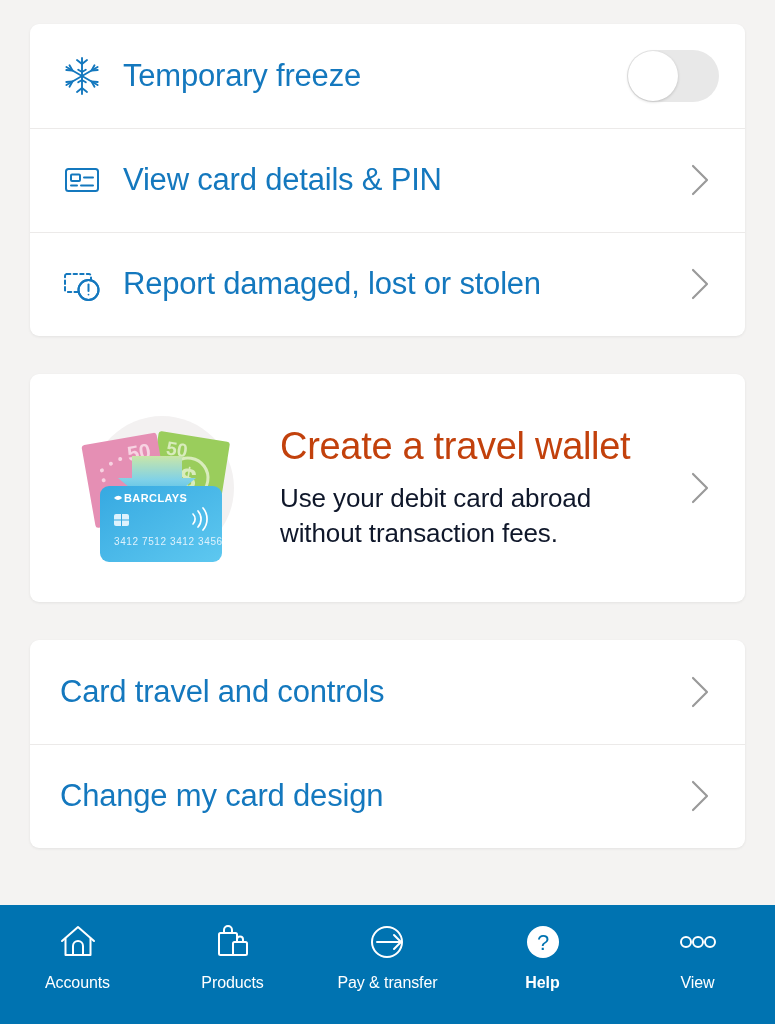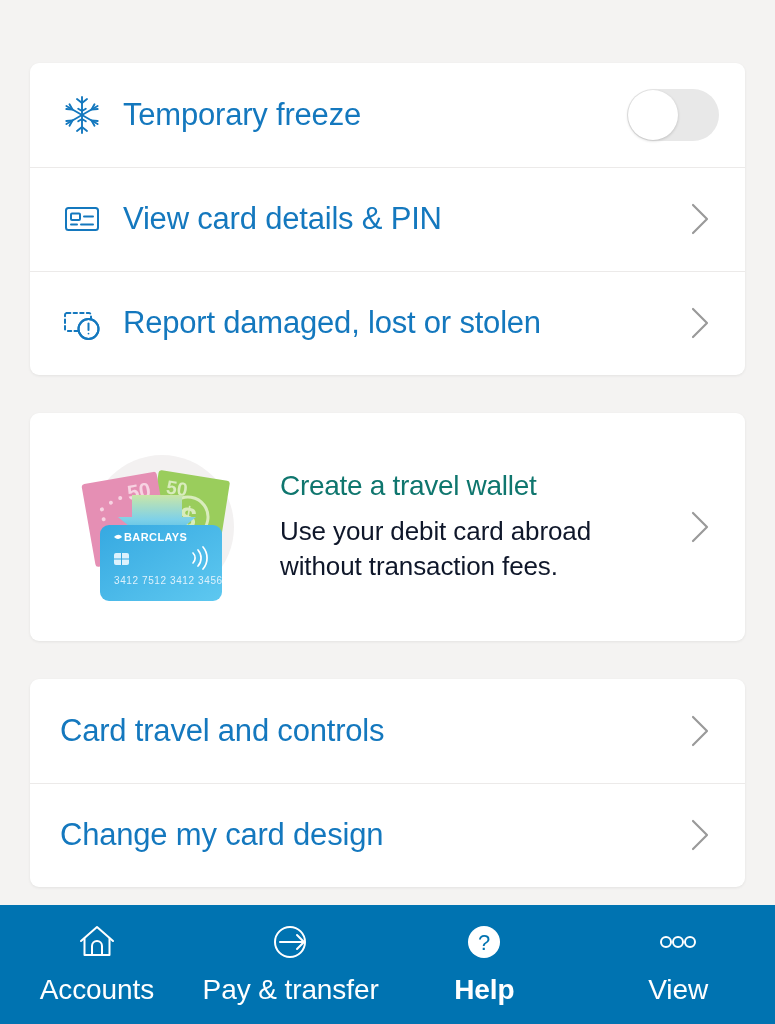--- a/index.html
+++ b/index.html
@@ -21,21 +21,20 @@
     width: 775px;
     height: 1024px;
     background: #f4f3f2;
     display: flex;
     flex-direction: column;
   }
 
   .content {
     flex: 1 1 auto;
     padding: 24px 30px 0 30px;
-    margin-top: 39px;
   }
 
   
   .card {
     background: #ffffff;
     border-radius: 9px;
     box-shadow: 0 1px 3px rgba(0,0,0,0.07);
     overflow: hidden;
   }
 
@@ -117,22 +116,22 @@
   }
   .promo-art {
     flex: 0 0 180px;
     width: 180px;
     height: 160px;
     position: relative;
     margin-right: 30px;
   }
   .promo-text { flex: 1 1 auto; padding-right: 10px; }
   .promo-title {
-    color: #0f766e;
-    font-size: 28px;
+    color: #c2410c;
+    font-size: 38px;
     line-height: 1.15;
     letter-spacing: -0.3px;
     margin-bottom: 12px;
   }
   .promo-sub {
     color: #0f172a;
     font-size: 26px;
     line-height: 1.35;
     letter-spacing: -0.1px;
     max-width: 420px;
@@ -156,21 +155,21 @@
     color: #ffffff;
     gap: 11px;
   }
   .nav-icon {
     height: 42px;
     display: flex;
     align-items: center;
     justify-content: center;
   }
   .nav-label {
-    font-size: 28px;
+    font-size: 16px;
     color: #ffffff;
     letter-spacing: -0.1px;
   }
   .nav-item.active .nav-label { font-weight: 700; }
 </style>
 </head>
 <body>
 
 <div class="screen">
 
@@ -341,20 +340,31 @@
       <span class="nav-icon">
         <svg width="44" height="40" viewBox="0 0 44 40" fill="none" stroke="#ffffff" stroke-width="2" stroke-linecap="round" stroke-linejoin="round">
           <path d="M6 19 L22 5 L38 19"></path>
           <path d="M9.5 16.5 V33 H34.5 V16.5"></path>
           <path d="M17 33 V24 a5 5 0 0 1 10 0 V33"></path>
         </svg>
       </span>
       <span class="nav-label">Accounts</span>
     </div>
 
+    <div class="nav-item">
+      <span class="nav-icon">
+        <svg width="44" height="40" viewBox="0 0 44 40" fill="none" stroke="#ffffff" stroke-width="2" stroke-linecap="round" stroke-linejoin="round">
+          <rect x="8" y="11" width="18" height="22" rx="1.5"></rect>
+          <path d="M13 11 V8 a4 4 0 0 1 8 0 V11"></path>
+          <rect x="22" y="20" width="14" height="13" rx="1.5" fill="#0073b1"></rect>
+          <path d="M26 20 V17.5 a3 3 0 0 1 6 0 V20"></path>
+        </svg>
+      </span>
+      <span class="nav-label">Products</span>
+    </div>
 
     <div class="nav-item">
       <span class="nav-icon">
         <svg width="44" height="40" viewBox="0 0 44 40" fill="none" stroke="#ffffff" stroke-width="2" stroke-linecap="round" stroke-linejoin="round">
           <circle cx="21" cy="20" r="15"></circle>
           <line x1="11" y1="20" x2="35" y2="20"></line>
           <polyline points="28,13 35,20 28,27"></polyline>
         </svg>
       </span>
       <span class="nav-label">Pay &amp; transfer</span>

